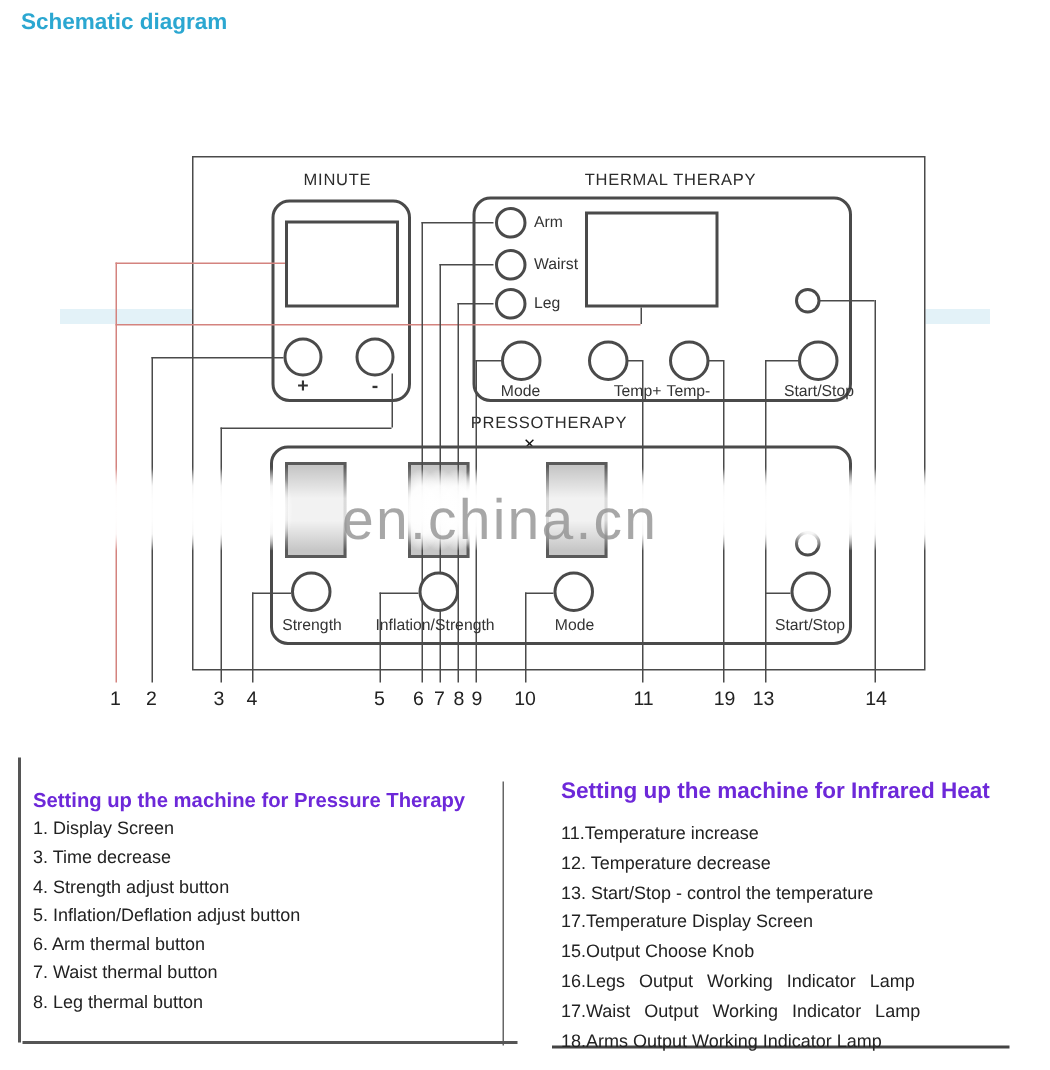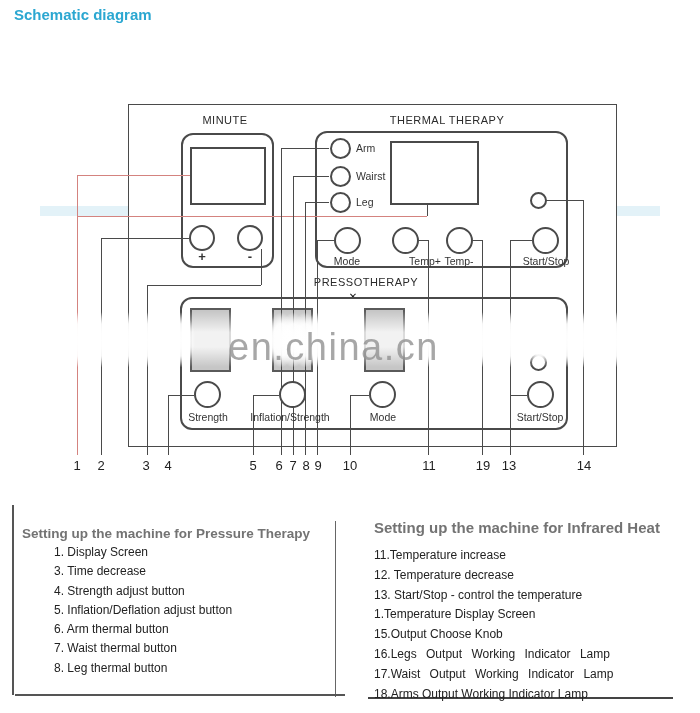--- a/index.html
+++ b/index.html
@@ -22,24 +22,24 @@
   .blueband{position:absolute;left:40px;top:206px;width:620px;height:10px;
             background:rgba(185,222,238,0.40);}
   .wmband{position:absolute;left:0;top:311px;width:700px;height:56px;pointer-events:none;
           background:linear-gradient(to bottom,rgba(255,255,255,0) 0%,rgba(255,255,255,0.78) 38%,
                      rgba(255,255,255,0.78) 64%,rgba(255,255,255,0) 100%);}
   .blob{position:absolute;width:28px;height:54px;pointer-events:none;
         background:radial-gradient(ellipse at center,rgba(255,255,255,0.97) 0%,rgba(255,255,255,0.9) 42%,rgba(255,255,255,0) 72%);}
   .wmtext{position:absolute;left:228px;top:326px;font-size:38px;color:rgba(145,145,145,0.8);
           letter-spacing:1.5px;pointer-events:none;}
   
-  .heading{position:absolute;font-weight:bold;color:#737373;white-space:nowrap;}
+  .heading{position:absolute;font-weight:bold;color:#6d28d9;white-space:nowrap;}
   .list{position:absolute;font-size:12px;color:#222;}
   .list .li{white-space:nowrap;}
-  .list.l .li{line-height:19.3px;margin-left:32px;}
+  .list.l .li{line-height:19.3px;}
   .list.r .li{line-height:19.8px;}
   .ws-wide{word-spacing:6px;}
 </style>
 </head>
 <body>
 
 <div class="page">
 
   <div class="title">Schematic diagram</div>
 
@@ -196,21 +196,21 @@
       <div class="li">6. Arm thermal button</div>
       <div class="li">7. Waist thermal button</div>
       <div class="li">8. Leg thermal button</div>
     </div>
 
     <div class="heading" style="left:374px;top:519px;font-size:15px;">Setting up the machine for Infrared Heat</div>
     <div class="list r" style="left:374px;top:546px;">
       <div class="li">11.Temperature increase</div>
       <div class="li">12. Temperature decrease</div>
       <div class="li">13. Start/Stop - control the temperature</div>
-      <div class="li">1.Temperature Display Screen</div>
+      <div class="li">17.Temperature Display Screen</div>
       <div class="li">15.Output Choose Knob</div>
       <div class="li ws-wide">16.Legs Output Working Indicator Lamp</div>
       <div class="li ws-wide">17.Waist Output Working Indicator Lamp</div>
       <div class="li">18.Arms Output Working Indicator Lamp</div>
     </div>
   </div>
 
 </div>
 
 </body></html>

